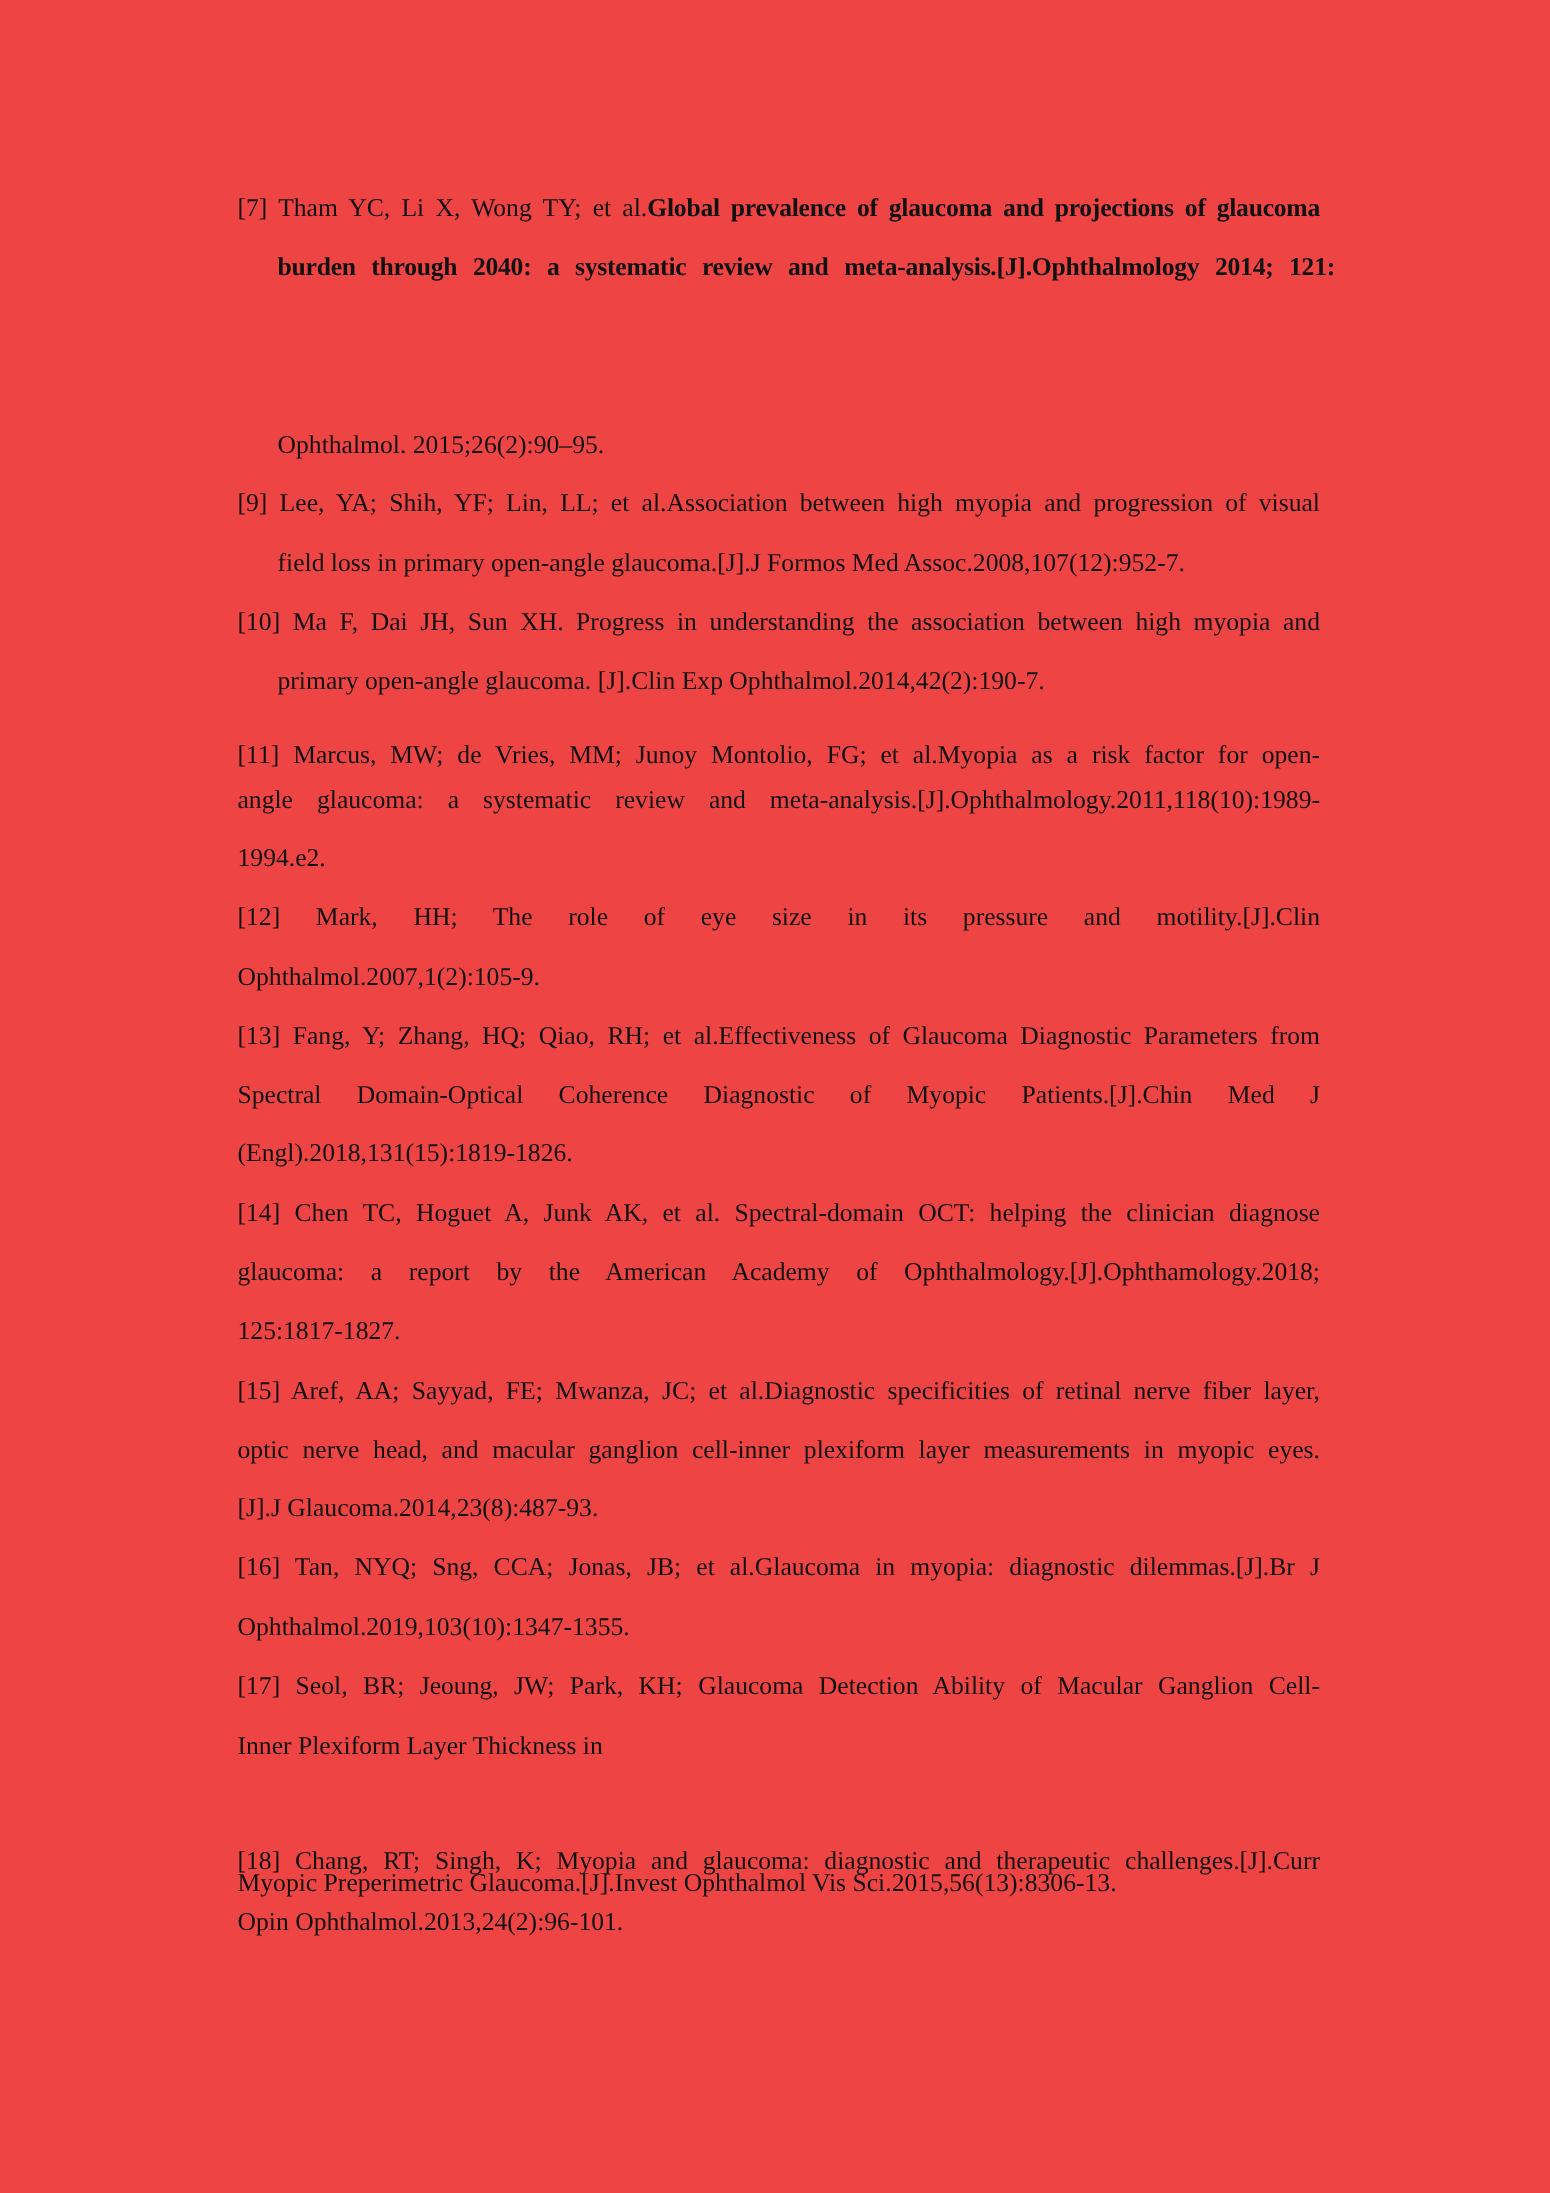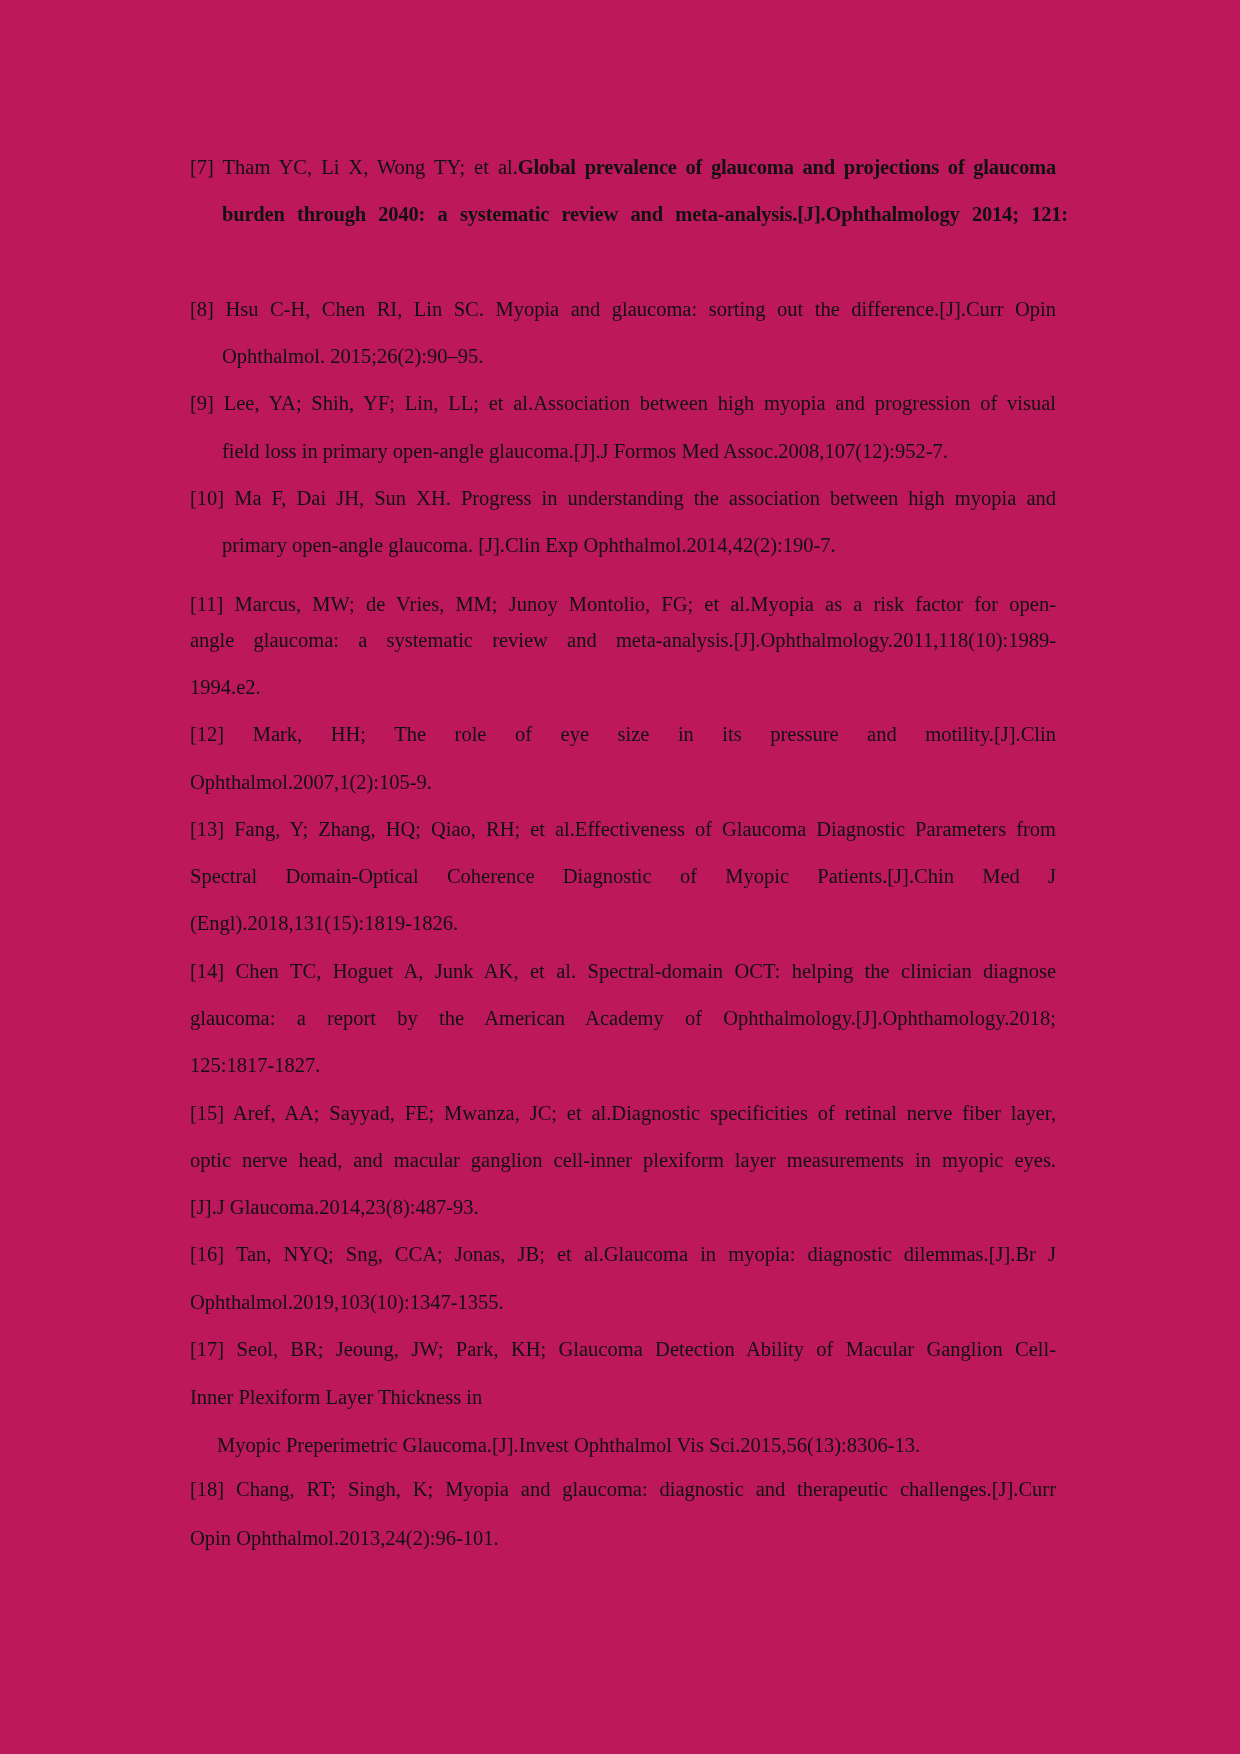--- a/index.html
+++ b/index.html
@@ -14,21 +14,21 @@
       overflow: hidden;
       font-family: "Liberation Serif", "DejaVu Serif", serif;
       color: #111111;
     }
     .page {
       position: absolute;
       left: 0;
       top: 0;
       width: 1240px;
       height: 1754px;
-      background: #be185d;
+      background: #ef4444;
     }
     .ref-list {
       position: absolute;
       left: 0;
       top: 0;
       width: 1240px;
       height: 1754px;
     }
     .line {
       position: absolute;
@@ -61,21 +61,20 @@
   </style>
 </head>
 <body>
 
 <div class="page">
   <div class="ref-list">
 
     <div class="line justify" style="top:154px;"><span>[7] Tham YC, Li X, Wong TY; et al.</span><span class="alt">Global prevalence of glaucoma and projections of glaucoma</span></div>
     <div class="line indent justify altline" style="top:201px;">burden through 2040: a systematic review and meta-analysis.[J].Ophthalmology 2014; 121:</div>
 
-    <div class="line justify" style="top:296px;">[8] Hsu C-H, Chen RI, Lin SC. Myopia and glaucoma: sorting out the difference.[J].Curr Opin</div>
     <div class="line indent" style="top:343px;">Ophthalmol. 2015;26(2):90–95.</div>
 
     <div class="line justify" style="top:390px;">[9] Lee, YA; Shih, YF; Lin, LL; et al.Association between high myopia and progression of visual</div>
     <div class="line indent" style="top:438px;">field loss in primary open-angle glaucoma.[J].J Formos Med Assoc.2008,107(12):952-7.</div>
 
     <div class="line justify" style="top:485px;">[10] Ma F, Dai JH, Sun XH. Progress in understanding the association between high myopia and</div>
     <div class="line indent" style="top:532px;">primary open-angle glaucoma. [J].Clin Exp Ophthalmol.2014,42(2):190-7.</div>
 
     <div class="line justify" style="top:579px;margin-top:12px;">[11] Marcus, MW; de Vries, MM; Junoy Montolio, FG; et al.Myopia as a risk factor for open-</div>
     <div class="line justify" style="top:627px;">angle glaucoma: a systematic review and meta-analysis.[J].Ophthalmology.2011,118(10):1989-</div>
@@ -94,19 +93,19 @@
 
     <div class="line justify" style="top:1100px;">[15] Aref, AA; Sayyad, FE; Mwanza, JC; et al.Diagnostic specificities of retinal nerve fiber layer,</div>
     <div class="line justify" style="top:1147px;">optic nerve head, and macular ganglion cell-inner plexiform layer measurements in myopic eyes.</div>
     <div class="line" style="top:1194px;">[J].J Glaucoma.2014,23(8):487-93.</div>
 
     <div class="line justify" style="top:1241px;">[16] Tan, NYQ; Sng, CCA; Jonas, JB; et al.Glaucoma in myopia: diagnostic dilemmas.[J].Br J</div>
     <div class="line" style="top:1289px;">Ophthalmol.2019,103(10):1347-1355.</div>
 
     <div class="line justify" style="top:1336px;">[17] Seol, BR; Jeoung, JW; Park, KH; Glaucoma Detection Ability of Macular Ganglion Cell-</div>
     <div class="line" style="top:1384px;">Inner Plexiform Layer Thickness in</div>
-    <div class="line" style="top:1432px;margin-left:27px;">Myopic Preperimetric Glaucoma.[J].Invest Ophthalmol Vis  Sci.2015,56(13):8306-13.</div>
+    <div class="line" style="top:1494px;">Myopic Preperimetric Glaucoma.[J].Invest Ophthalmol Vis  Sci.2015,56(13):8306-13.</div>
 
     <div class="line justify" style="top:1476px;">[18] Chang, RT; Singh, K; Myopia and glaucoma: diagnostic and therapeutic challenges.[J].Curr</div>
     <div class="line" style="top:1525px;">Opin Ophthalmol.2013,24(2):96-101.</div>
 
   </div>
 </div>
 
 </body></html>

